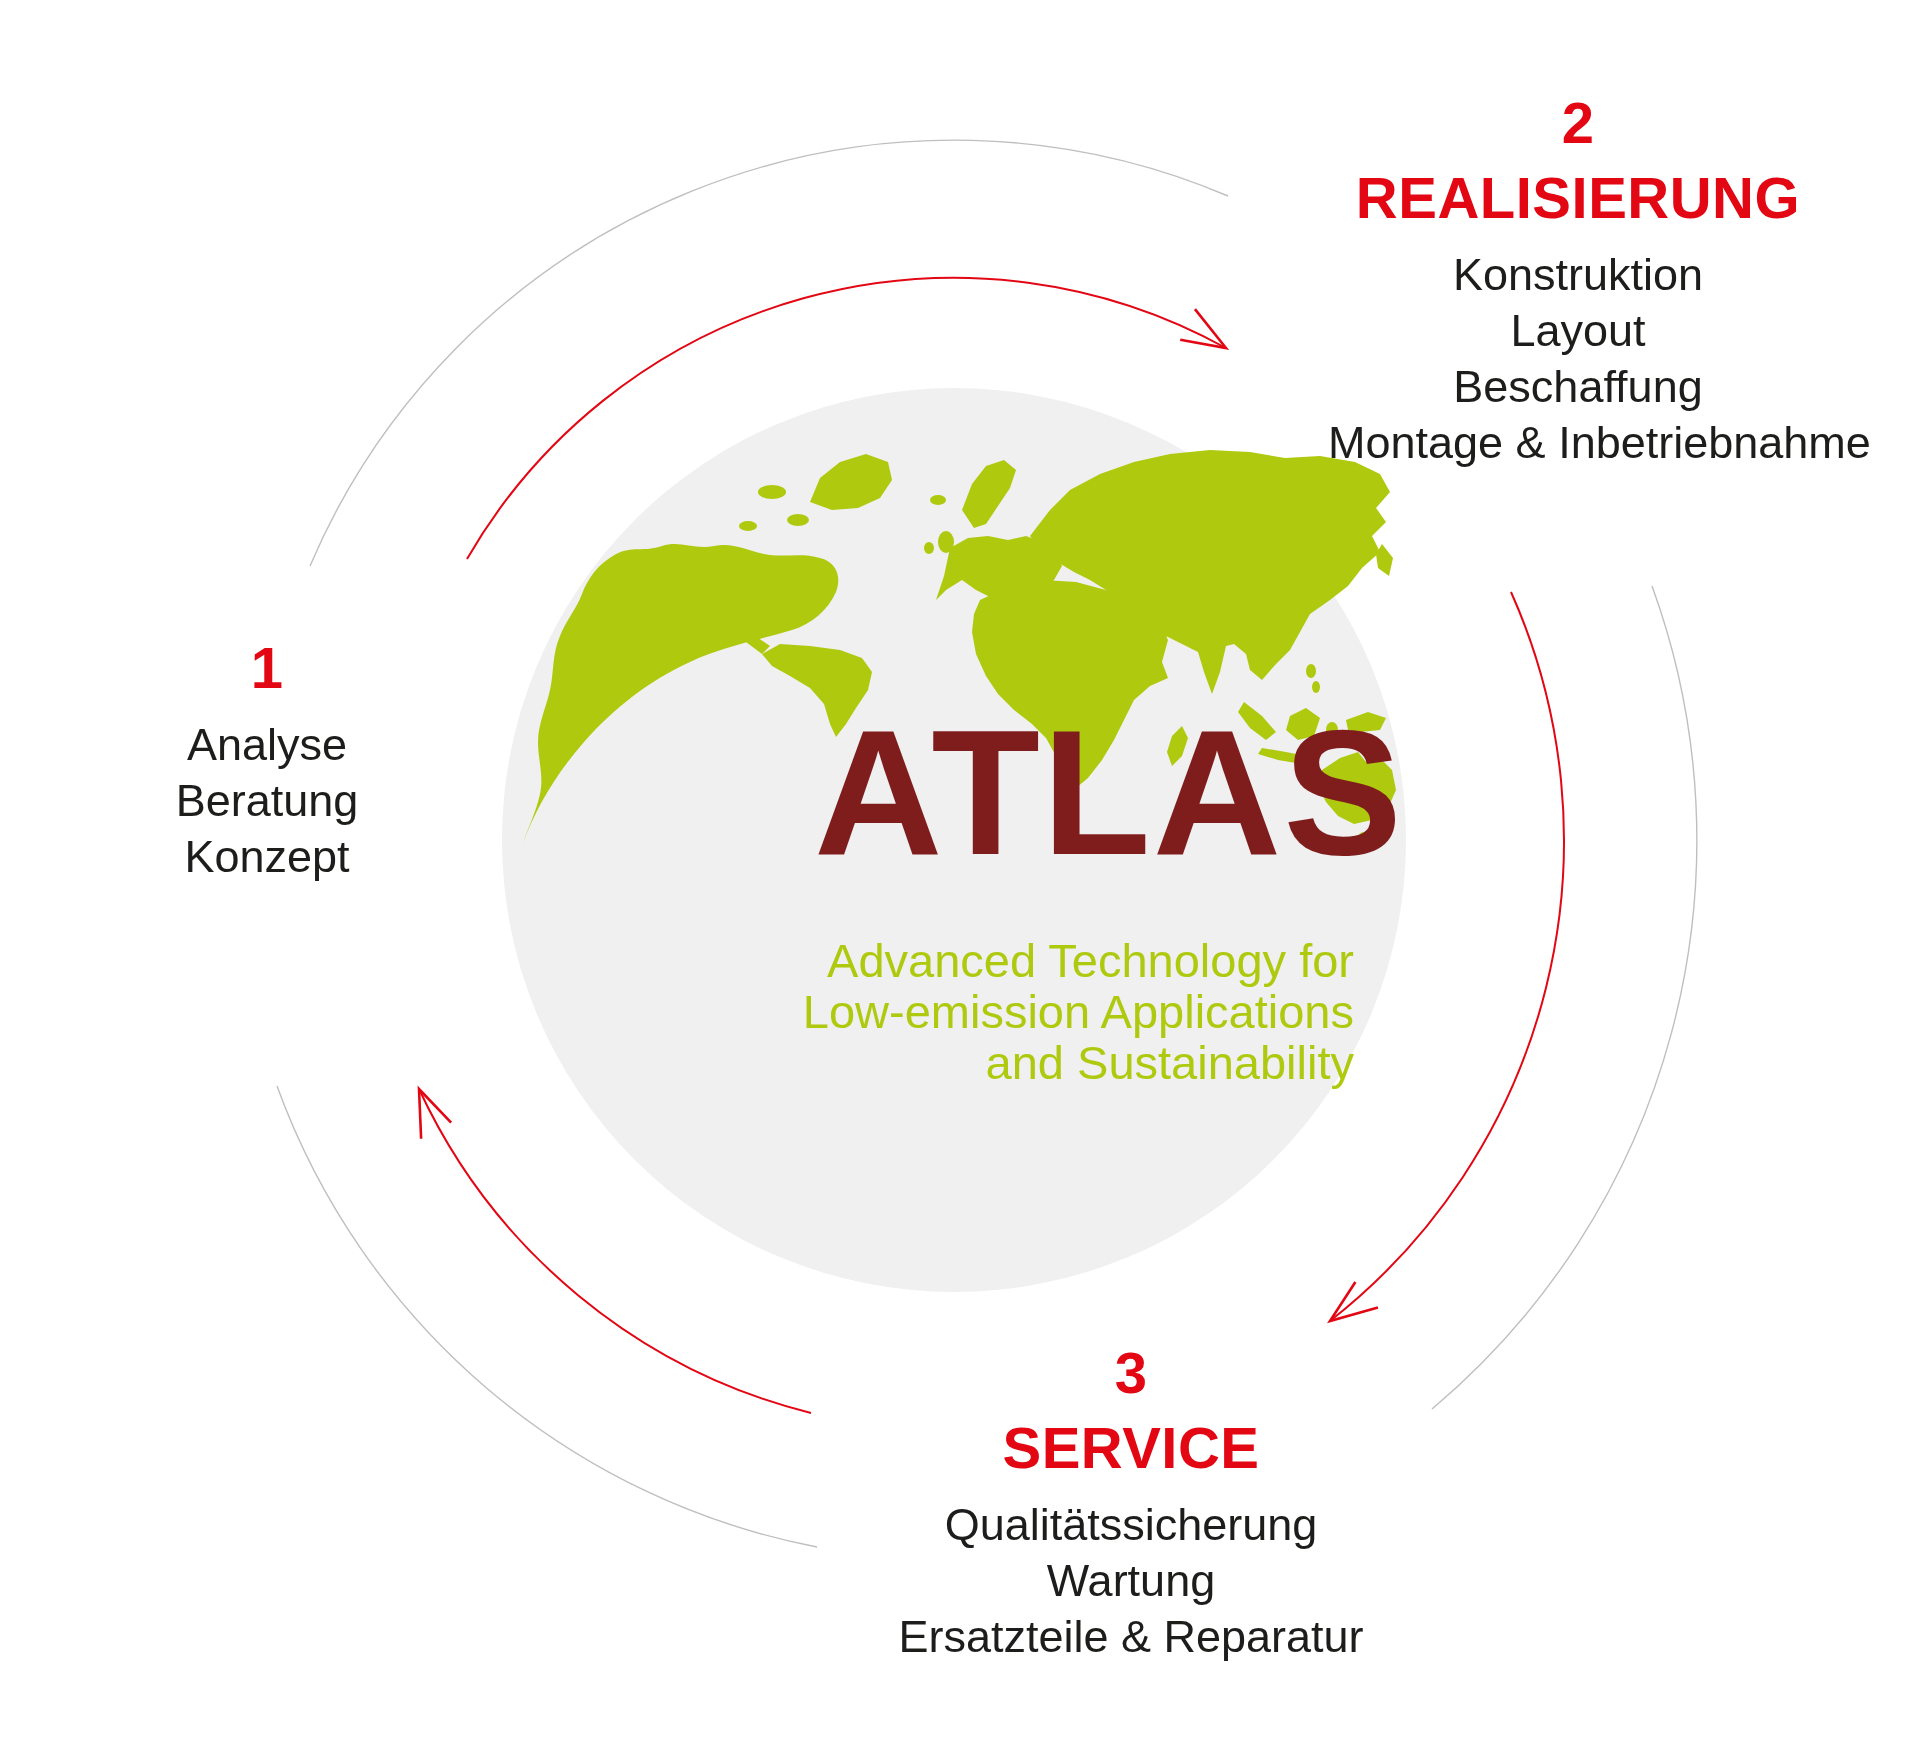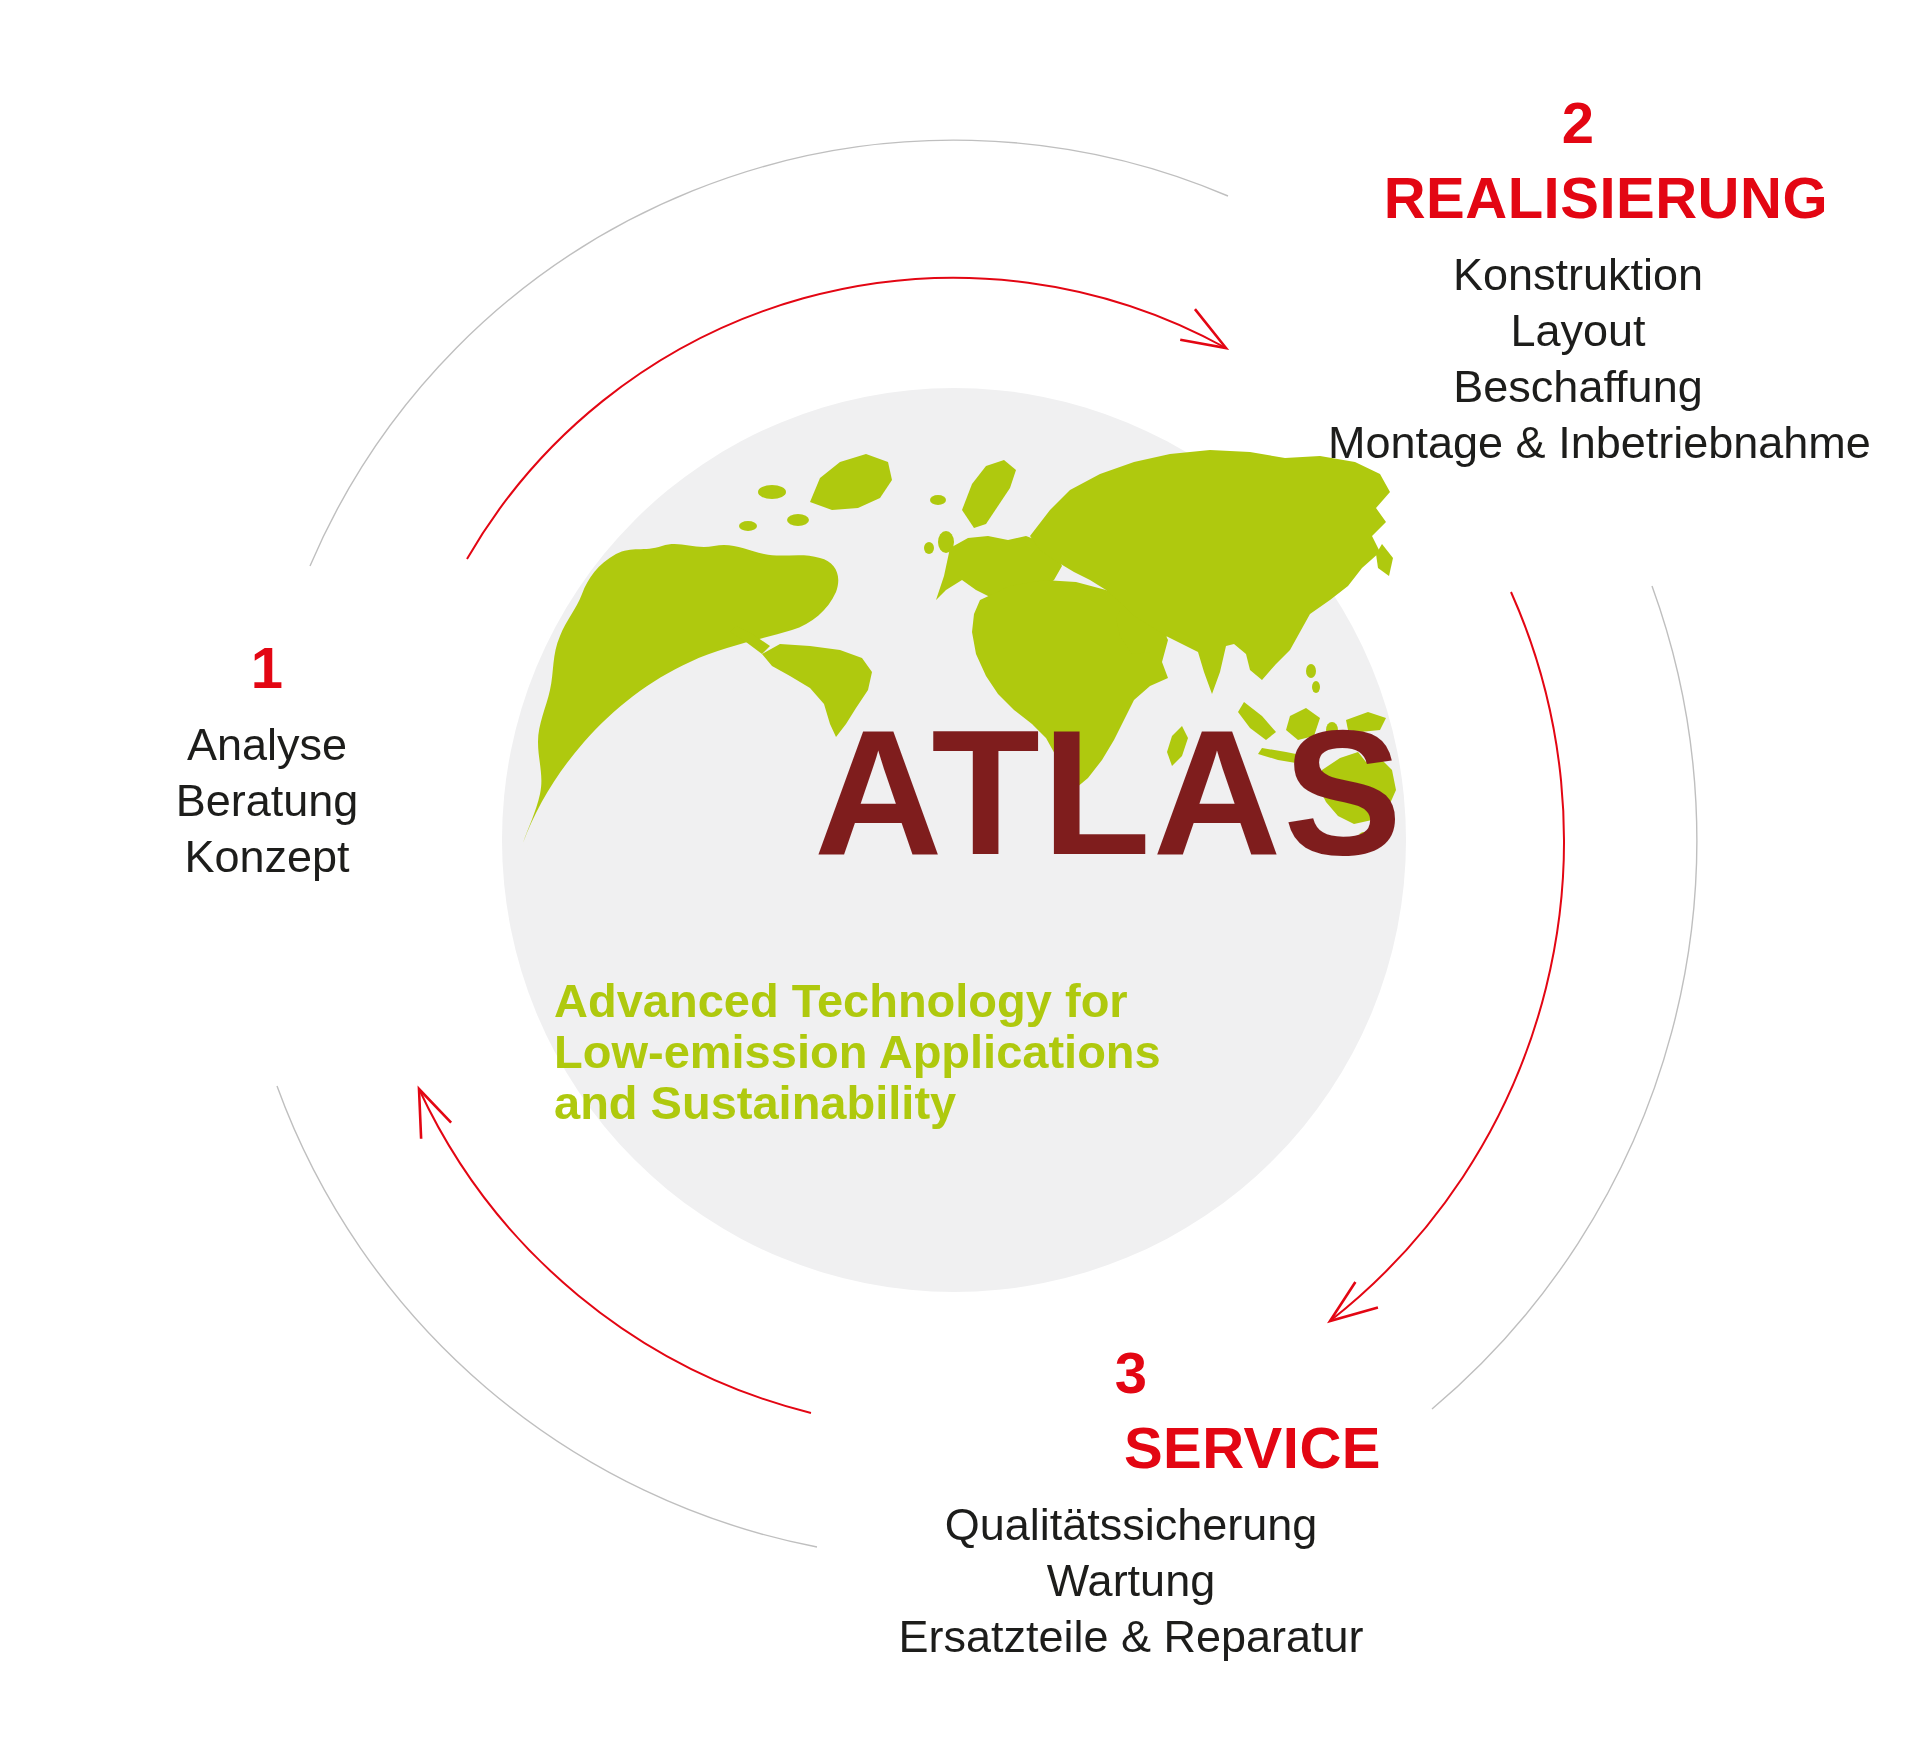--- a/index.html
+++ b/index.html
@@ -21,21 +21,20 @@
     font-size:58px;
     font-weight:bold;
     line-height:75px;
   }
   .stage-name{
     color:#e30613;
     font-size:58px;
     font-weight:bold;
     line-height:75px;
     letter-spacing:0.5px;
-    text-align:right;
   }
   .stage-items{
     margin-top:12px;
   }
   .stage-item{
     color:#1d1d1b;
     font-size:45px;
     line-height:56px;
     font-weight:400;
     white-space:nowrap;
@@ -45,26 +44,26 @@
     left:504px;top:704px;width:900px;
     text-align:right;
     color:#7f1d1d;
     font-size:178px;
     line-height:1;
     font-weight:700;
     letter-spacing:2px;
   }
   #logo-subtitle{
     position:absolute;
-    left:554px;top:975px;width:800px;
-    text-align:left;
+    left:554px;top:935px;width:800px;
+    text-align:right;
     color:#afc90e;
     font-size:47px;
     line-height:51px;
-    font-weight:700;
+    font-weight:400;
   }
 </style>
 </head>
 <body>
 
 <div id="canvas">
 
   <svg id="cycle-svg" width="1920" height="1737" viewBox="0 0 1920 1737">
     <defs>
       <marker id="arrowhead" markerUnits="userSpaceOnUse" orient="auto" markerWidth="120" markerHeight="100" refX="0" refY="0" overflow="visible">

